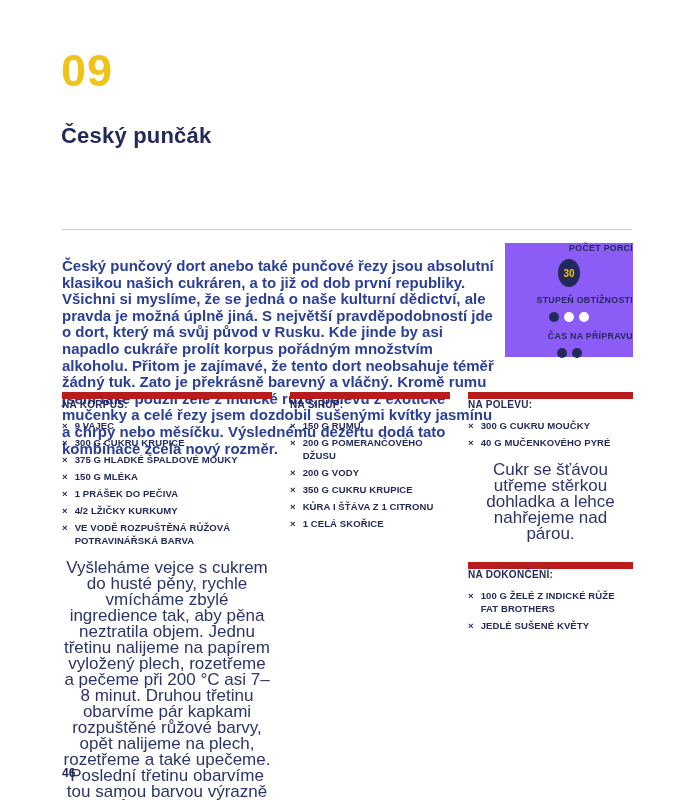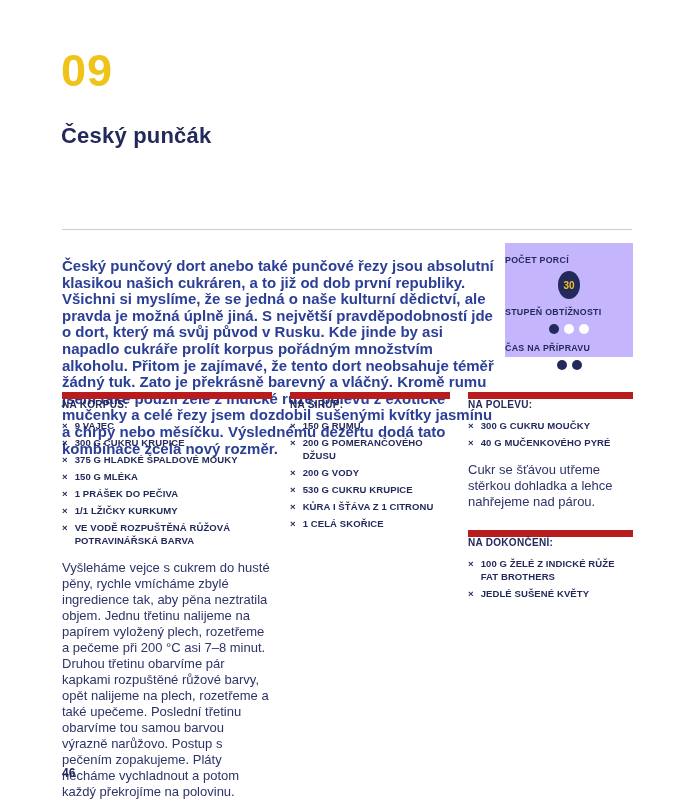--- a/index.html
+++ b/index.html
@@ -25,21 +25,21 @@
   }
   .intro{
     position:absolute;left:62px;top:243px;width:434px;
     font-size:15px;line-height:16.6px;font-weight:600;
     color:#2b3f96;
   }
 
   
   .info-box{
     position:absolute;left:505px;top:243px;width:128px;height:114px;
-    background:#c4b5fd;text-align:left;box-sizing:border-box;padding-top:12px;
+    background:#8b5cf6;text-align:right;box-sizing:border-box;padding-top:0;
   }
   .info-label{
     font-size:8.8px;font-weight:bold;color:#232a5b;letter-spacing:.3px;
   }
   .serving-circle{
     width:22px;height:28px;border-radius:50%;background:#232a5b;
     margin:6px auto 8px auto;display:flex;align-items:center;justify-content:center;
   }
   .serving-circle span{font-size:10px;font-weight:bold;color:#EFC319;}
   .dots{display:flex;justify-content:center;gap:5px;margin:7px 0 9px 0;}
@@ -62,22 +62,22 @@
     letter-spacing:.3px;margin:0 0 9px 0;
   }
   ul.ing-list{list-style:none;margin:0;padding:0;}
   ul.ing-list li{
     display:flex;gap:7px;align-items:flex-start;
     font-size:9.5px;font-weight:bold;color:#232a5b;
     line-height:13px;margin-bottom:4px;letter-spacing:.1px;
   }
   ul.ing-list li .x{flex:0 0 auto;}
   .method{
-    margin:13px 0 0 0;font-size:13px;line-height:16px;
-    color:#2e3468;font-weight:normal;
+    margin:13px 0 0 0;font-size:17px;line-height:16px;
+    color:#2e3468;font-weight:normal;text-align:center;
   }
   .footer-num{
     position:absolute;left:62px;top:766px;
     font-size:12px;font-weight:bold;color:#232a5b;
   }
 </style>
 </head>
 <body>
 
 <div class="page">
@@ -129,21 +129,21 @@
           <li>
               <span class="x">×</span>
               <span>150 G MLÉKA</span>
             </li>
           <li>
               <span class="x">×</span>
               <span>1 PRÁŠEK DO PEČIVA</span>
             </li>
           <li>
               <span class="x">×</span>
-              <span>1/1 LŽIČKY KURKUMY</span>
+              <span>4/2 LŽIČKY KURKUMY</span>
             </li>
           <li>
               <span class="x">×</span>
               <span>VE VODĚ ROZPUŠTĚNÁ RŮŽOVÁ POTRAVINÁŘSKÁ BARVA</span>
             </li>
         </ul>
         <p class="method">Vyšleháme vejce s cukrem do husté pěny, rychle vmícháme zbylé ingredience tak, aby pěna neztratila objem. Jednu třetinu nalijeme na papírem vyložený plech, rozetřeme a pečeme při 200 °C asi 7–8 minut. Druhou třetinu obarvíme pár kapkami rozpuštěné růžové barvy, opět nalijeme na plech, rozetřeme a také upečeme. Poslední třetinu obarvíme tou samou barvou výrazně narůžovo. Postup s pečením zopakujeme. Pláty necháme vychladnout a potom každý překrojíme na polovinu.</p>
       </div>
     </div>
 
@@ -158,21 +158,21 @@
           <li>
               <span class="x">×</span>
               <span>200 G POMERANČOVÉHO DŽUSU</span>
             </li>
           <li>
               <span class="x">×</span>
               <span>200 G VODY</span>
             </li>
           <li>
               <span class="x">×</span>
-              <span>530 G CUKRU KRUPICE</span>
+              <span>350 G CUKRU KRUPICE</span>
             </li>
           <li>
               <span class="x">×</span>
               <span>KŮRA I ŠŤÁVA Z 1 CITRONU</span>
             </li>
           <li>
               <span class="x">×</span>
               <span>1 CELÁ SKOŘICE</span>
             </li>
         </ul>

